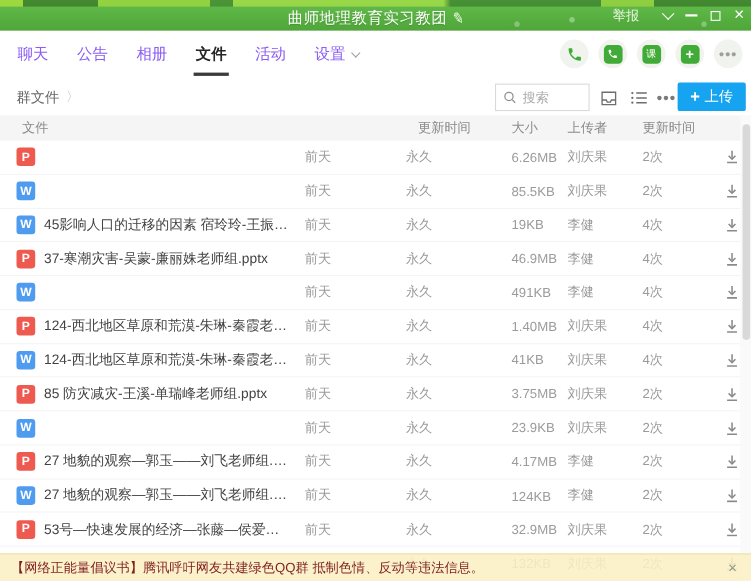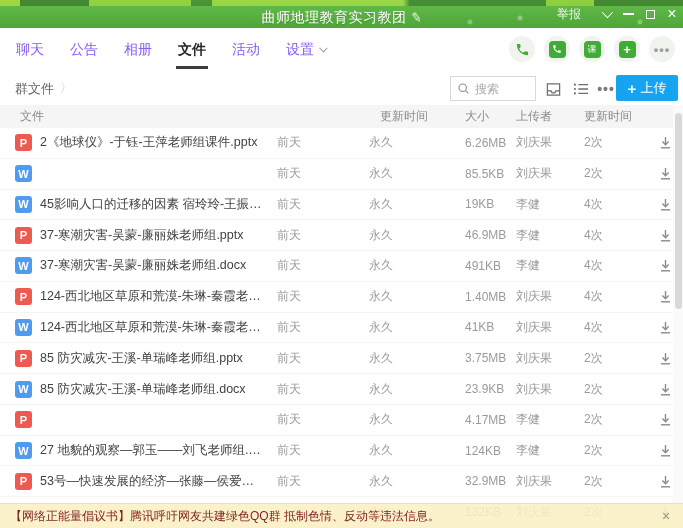--- a/index.html
+++ b/index.html
@@ -196,21 +196,20 @@
     <div class="c-size">大小</div>
     <div class="c-up">上传者</div>
     <div class="c-dl">更新时间</div>
     <div class="c-act"></div>
   </div>
 
   <div class="rows">
       <div class="row">
       <div class="c-file">
         <span class="ficon ppt">P</span>
-        <span class="fname">2《地球仪》-于钰-王萍老师组课件.pptx</span>
       </div>
       <div class="c-upd">前天</div>
       <div class="c-exp">永久</div>
       <div class="c-size">6.26MB</div>
       <div class="c-up">刘庆果</div>
       <div class="c-dl">2次</div>
       <div class="c-act">
         <span class="dlbtn">
           <svg width="13" height="13" viewBox="0 0 13 13">
               <path d="M6.5 1v7" stroke="#8a8a8a" stroke-width="1.4" fill="none"></path>
@@ -275,21 +274,20 @@
               <path d="M6.5 1v7" stroke="#8a8a8a" stroke-width="1.4" fill="none"></path>
               <path d="M3.4 5.6L6.5 8.7 9.6 5.6" stroke="#8a8a8a" stroke-width="1.4" fill="none"></path>
               <path d="M2 11.8h9" stroke="#8a8a8a" stroke-width="1.4"></path>
             </svg>
         </span>
       </div>
     </div>
       <div class="row">
       <div class="c-file">
         <span class="ficon word">W</span>
-        <span class="fname">37-寒潮灾害-吴蒙-廉丽姝老师组.docx</span>
       </div>
       <div class="c-upd">前天</div>
       <div class="c-exp">永久</div>
       <div class="c-size">491KB</div>
       <div class="c-up">李健</div>
       <div class="c-dl">4次</div>
       <div class="c-act">
         <span class="dlbtn">
           <svg width="13" height="13" viewBox="0 0 13 13">
               <path d="M6.5 1v7" stroke="#8a8a8a" stroke-width="1.4" fill="none"></path>
@@ -355,40 +353,40 @@
               <path d="M6.5 1v7" stroke="#8a8a8a" stroke-width="1.4" fill="none"></path>
               <path d="M3.4 5.6L6.5 8.7 9.6 5.6" stroke="#8a8a8a" stroke-width="1.4" fill="none"></path>
               <path d="M2 11.8h9" stroke="#8a8a8a" stroke-width="1.4"></path>
             </svg>
         </span>
       </div>
     </div>
       <div class="row">
       <div class="c-file">
         <span class="ficon word">W</span>
-        <span class="fname">85 防灾减灾-王溪-单瑞峰老师组.docx</span>
       </div>
       <div class="c-upd">前天</div>
       <div class="c-exp">永久</div>
       <div class="c-size">23.9KB</div>
       <div class="c-up">刘庆果</div>
       <div class="c-dl">2次</div>
       <div class="c-act">
         <span class="dlbtn">
           <svg width="13" height="13" viewBox="0 0 13 13">
               <path d="M6.5 1v7" stroke="#8a8a8a" stroke-width="1.4" fill="none"></path>
               <path d="M3.4 5.6L6.5 8.7 9.6 5.6" stroke="#8a8a8a" stroke-width="1.4" fill="none"></path>
               <path d="M2 11.8h9" stroke="#8a8a8a" stroke-width="1.4"></path>
             </svg>
         </span>
       </div>
     </div>
       <div class="row">
       <div class="c-file">
         <span class="ficon ppt">P</span>
+        <span class="fname">27 地貌的观察—郭玉——刘飞老师组.pptx</span>
       </div>
       <div class="c-upd">前天</div>
       <div class="c-exp">永久</div>
       <div class="c-size">4.17MB</div>
       <div class="c-up">李健</div>
       <div class="c-dl">2次</div>
       <div class="c-act">
         <span class="dlbtn">
           <svg width="13" height="13" viewBox="0 0 13 13">
               <path d="M6.5 1v7" stroke="#8a8a8a" stroke-width="1.4" fill="none"></path>

